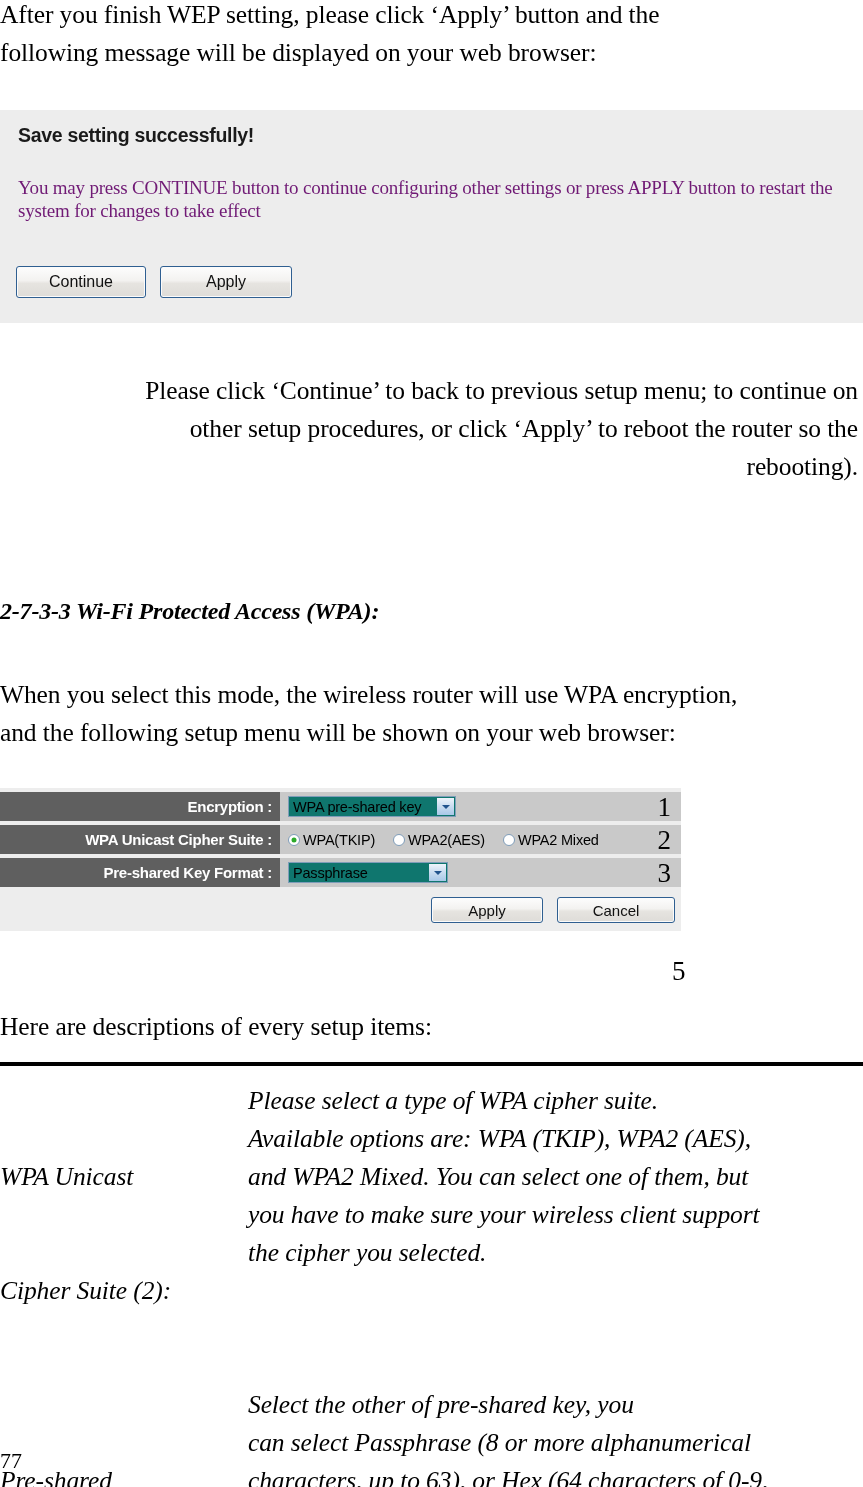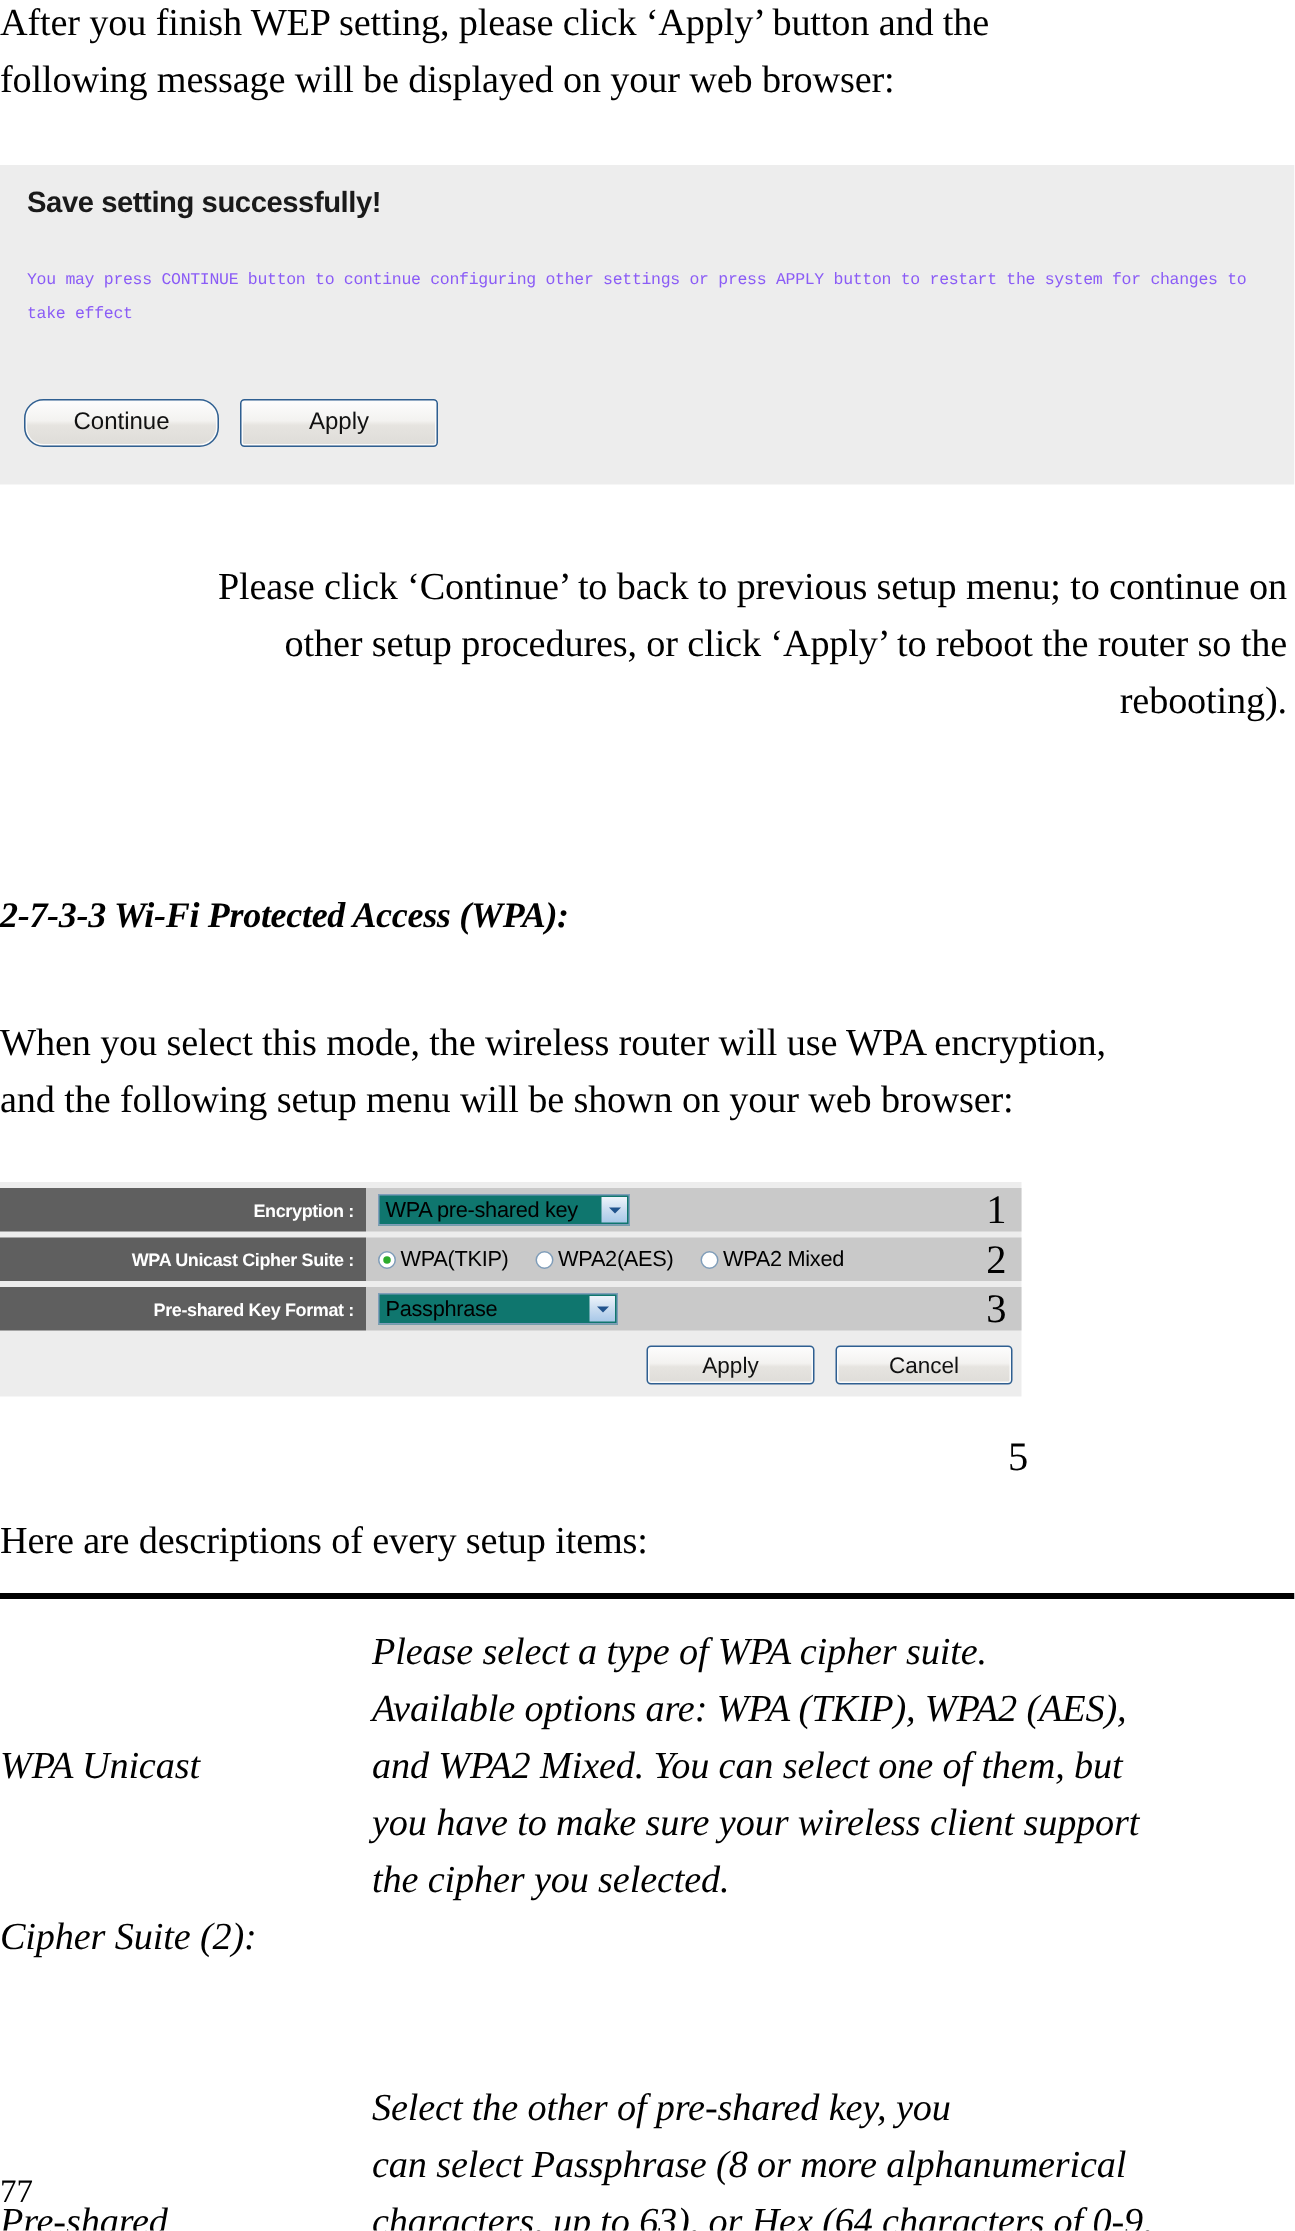--- a/index.html
+++ b/index.html
@@ -67,24 +67,24 @@
     font-size: 19.5px;
     font-weight: bold;
     color: #1a1a1a;
     letter-spacing: -0.3px;
   }
   .save-msg {
     position: absolute;
     left: 18px;
     top: 66px;
     width: 838px;
-    font-family: Liberation Mono, monospace;
-    font-size: 11px;
+    font-family: Liberation Serif, serif;
+    font-size: 19px;
     line-height: 23px;
-    color: #8b5cf6;
+    color: #701a75;
     letter-spacing: -0.2px;
   }
   .save-buttons {
     position: absolute;
     left: 16px;
     top: 156px;
     display: flex;
     gap: 14px;
   }
   .winbtn {
@@ -96,45 +96,45 @@
     border-radius: 3px;
     box-shadow: inset 0 0 0 1px #fbfbfb;
     text-align: center;
     cursor: default;
     padding: 0;
     line-height: 1;
     display: flex;
     align-items: center;
     justify-content: center;
   }
-  .btn-continue { width: 128px; height: 30px; border-radius: 13px; }
+  .btn-continue { width: 128px; height: 30px; }
   .btn-apply-dlg { width: 130px; height: 30px; }
 
   
   .wpa-table {
     position: absolute;
     left: 0;
     top: 788px;
     width: 681px;
     background: #ededed;
     padding: 4px 0 4px 0;
     box-sizing: border-box;
   }
   .wpa-row {
     display: flex;
     align-items: stretch;
     margin-bottom: 4px;
     height: 29px;
   }
   .wpa-label {
-    width: 244px;
+    width: 280px;
     background: #5f5f5f;
     color: #ffffff;
     font-family: "Liberation Sans", sans-serif;
-    font-size: 12px;
+    font-size: 15px;
     font-weight: bold;
     letter-spacing: -0.25px;
     display: flex;
     align-items: center;
     justify-content: flex-end;
     padding-right: 8px;
     box-sizing: border-box;
   }
   .wpa-value {
     flex: 1;

